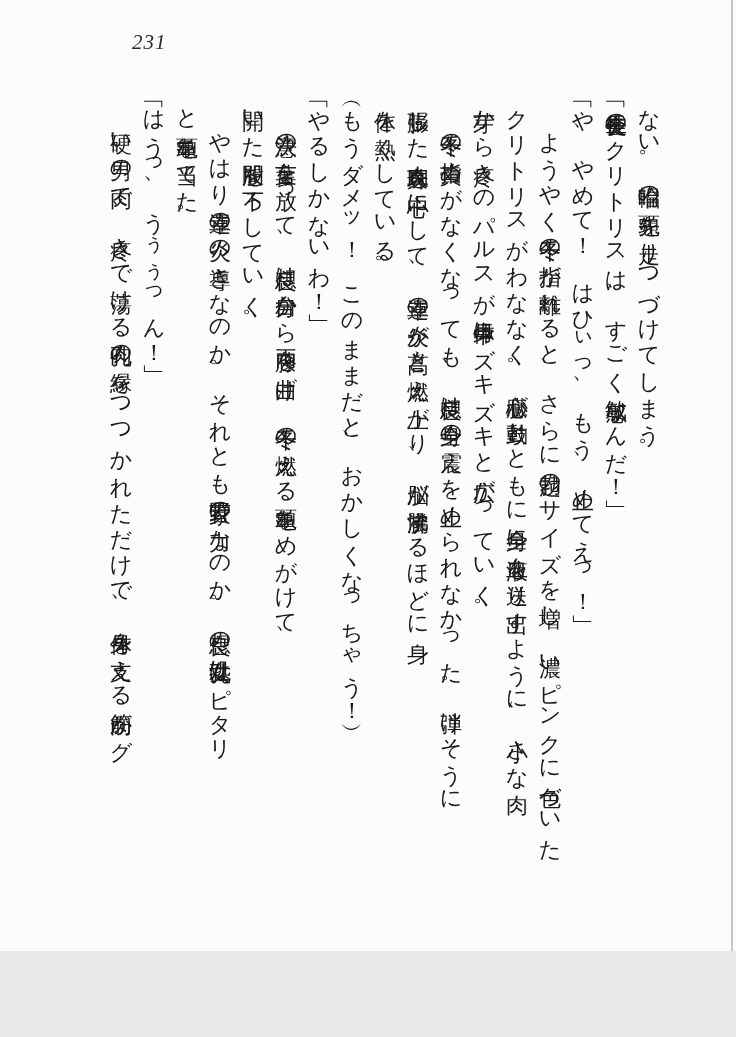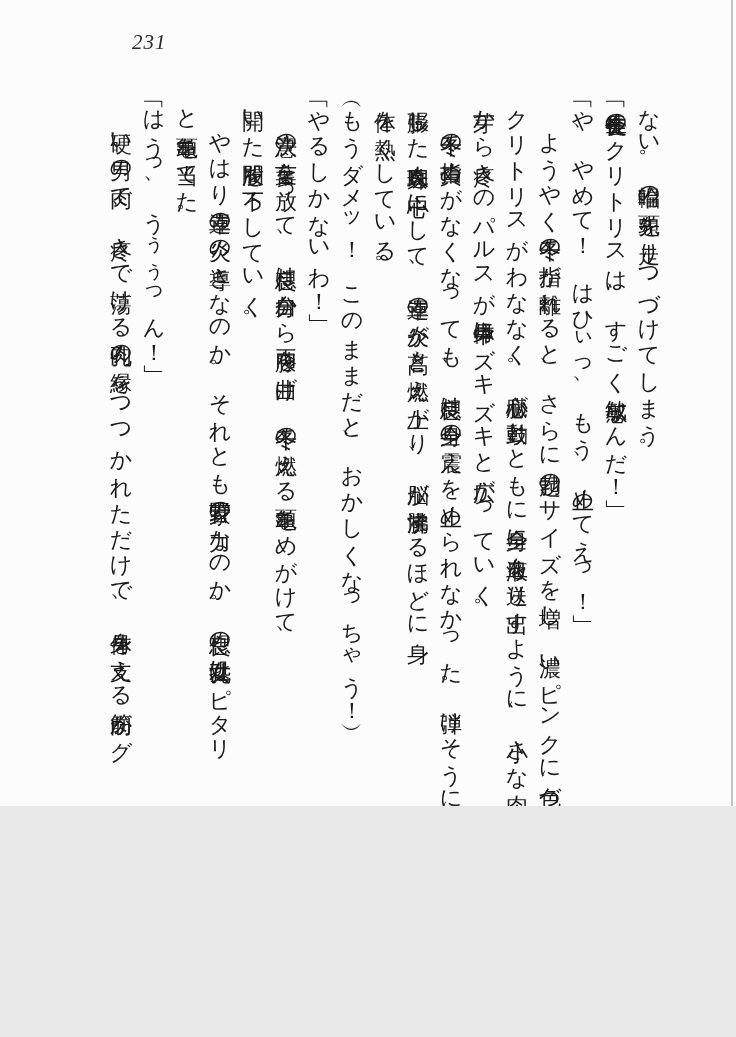--- a/index.html
+++ b/index.html
@@ -3,21 +3,21 @@
 <meta charset="utf-8">
 <style>
   html, body { margin: 0; padding: 0; }
   body {
     width: 736px; height: 1037px;
     font-family: "Liberation Serif", "DejaVu Serif", serif;
     background: #e8e8e8;
   }
   .page {
     position: relative;
-    width: 736px; height: 806px;
+    width: 736px; height: 951px;
     background: #fcfcfc;
     overflow: hidden;
   }
   .page-number {
     position: absolute;
     top: 30px; left: 132px;
     font-style: italic;
     font-size: 21px;
     letter-spacing: 1px;
     color: #2a2a2a;

